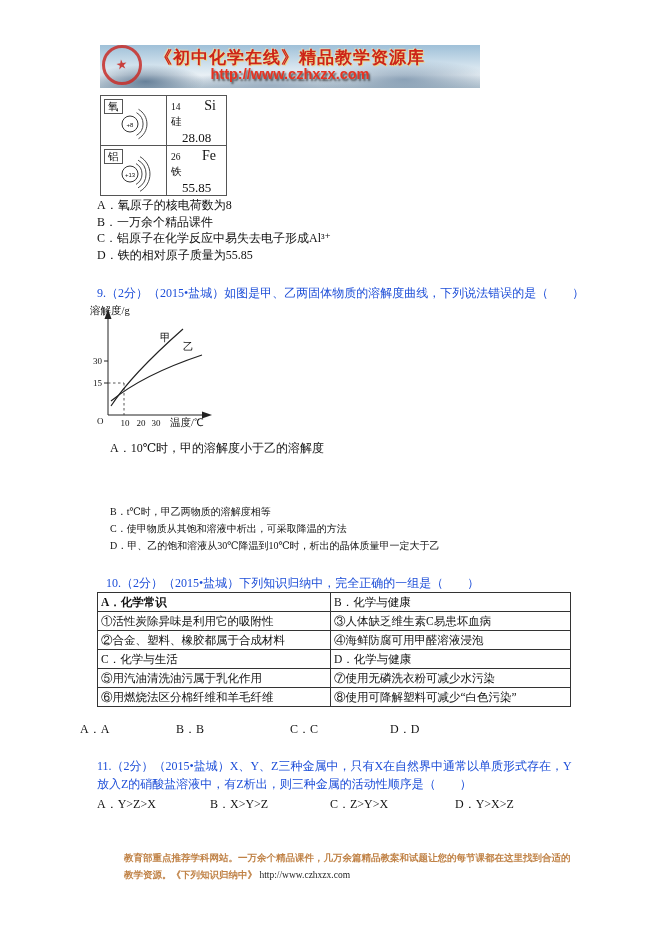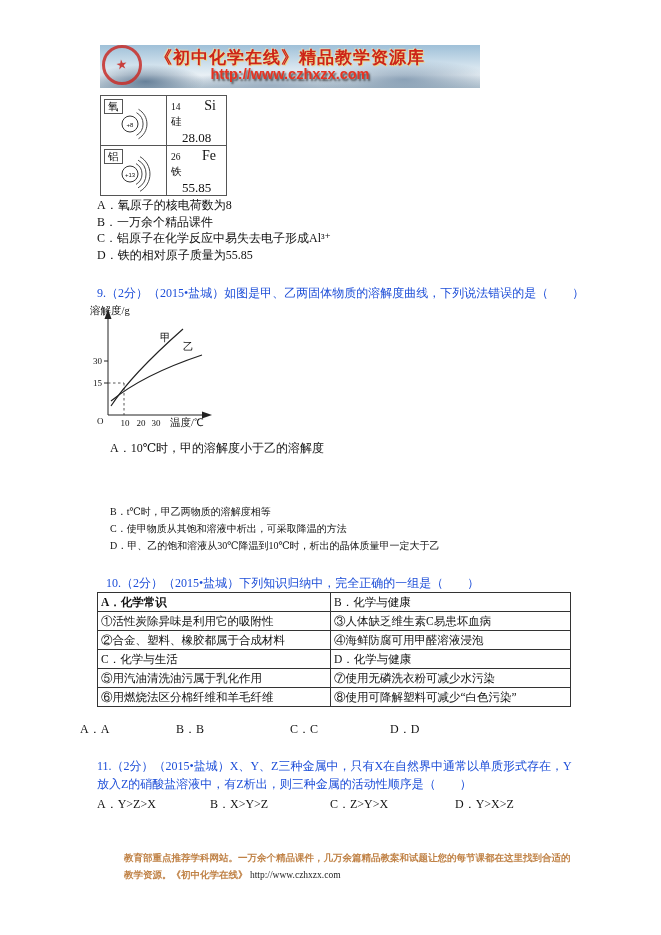--- a/index.html
+++ b/index.html
@@ -223,18 +223,18 @@
   </div>
 
   <div class="abs opt-line" style="left:97px; top:796px;text-align:right;">A．Y&gt;Z&gt;X</div>
   <div class="abs opt-line" style="left:210px; top:796px;">B．X&gt;Y&gt;Z</div>
   <div class="abs opt-line" style="left:330px; top:796px;">C．Z&gt;Y&gt;X</div>
   <div class="abs opt-line" style="left:455px; top:796px;">D．Y&gt;X&gt;Z</div>
 
   <div class="abs" style="left:104px; top:850px;margin-left:20px;">
     <div class="footer-line">教育部重点推荐学科网站。一万余个精品课件，几万余篇精品教案和试题让您的每节课都在这里找到合适的</div>
     <div class="footer-line">
-      <span>教学资源。《初中化学在线》</span>
+      <span>教学资源。《下列知识归纳中》</span>
       <span class="footer-url">http://www.czhxzx.com</span>
     </div>
   </div>
 
 </div>
 
 </body></html>

